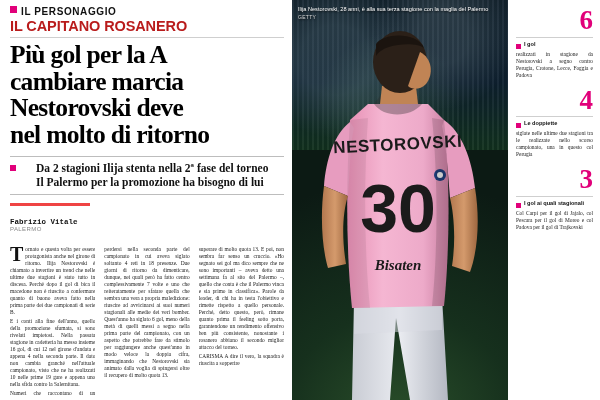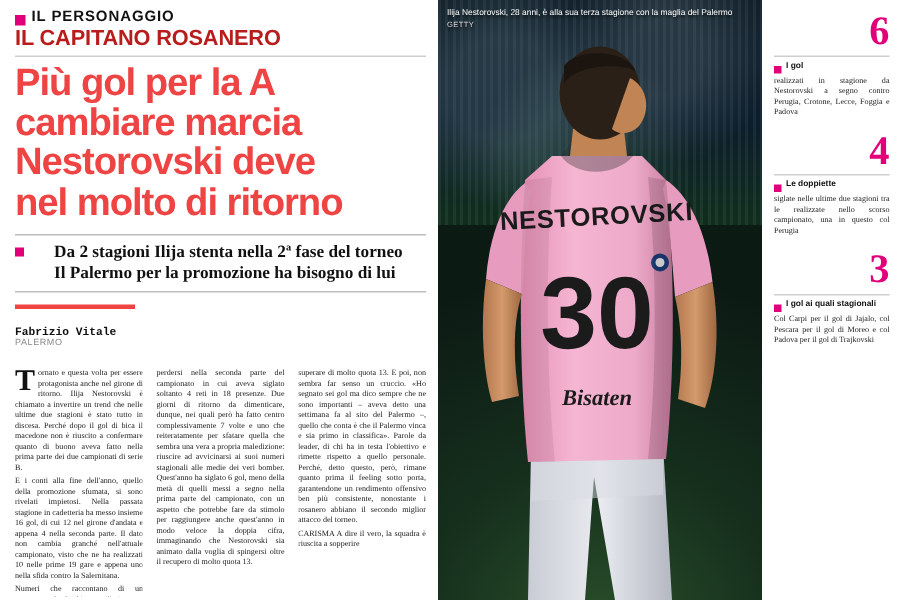--- a/index.html
+++ b/index.html
@@ -18,21 +18,21 @@
   
   .left {
     position: relative;
     width: 292px; height: 400px;
     background: #ffffff;
     padding: 6px 8px 0 10px;
   }
 
   .kicker-row {
     display: flex;
-    align-items: flex-end;
+    align-items: flex-start;
     gap: 4px;
     margin-bottom: 1px;
   }
   .kicker-sq {
     width: 7px; height: 7px;
     background: #e1007a;
     display: inline-block;
   }
   .kicker {
     font-family: "Liberation Sans", sans-serif;
@@ -50,26 +50,26 @@
     letter-spacing: -.1px;
     text-transform: uppercase;
     margin-bottom: 3px;
   }
   .hr-thin {
     border-top: 1px solid #cfcfcf;
     margin: 2px 0 4px 0;
   }
 
   .headline {
-    font-family: Liberation Sans, sans-serif;
+    font-family: Liberation Serif, serif;
     font-weight: bold;
     font-size: 25.5px;
     line-height: 1.04;
     letter-spacing: -0.7px;
-    color: #ef4444;
+    color: #000000;
   }
   .headline .ln { display: block; white-space: nowrap; }
 
   .summary {
     margin-top: 8px;
     border-top: 1px solid #bdbdbd;
     border-bottom: 1px solid #bdbdbd;
     padding: 4px 0 5px 0;
   }
   .summary-row {

